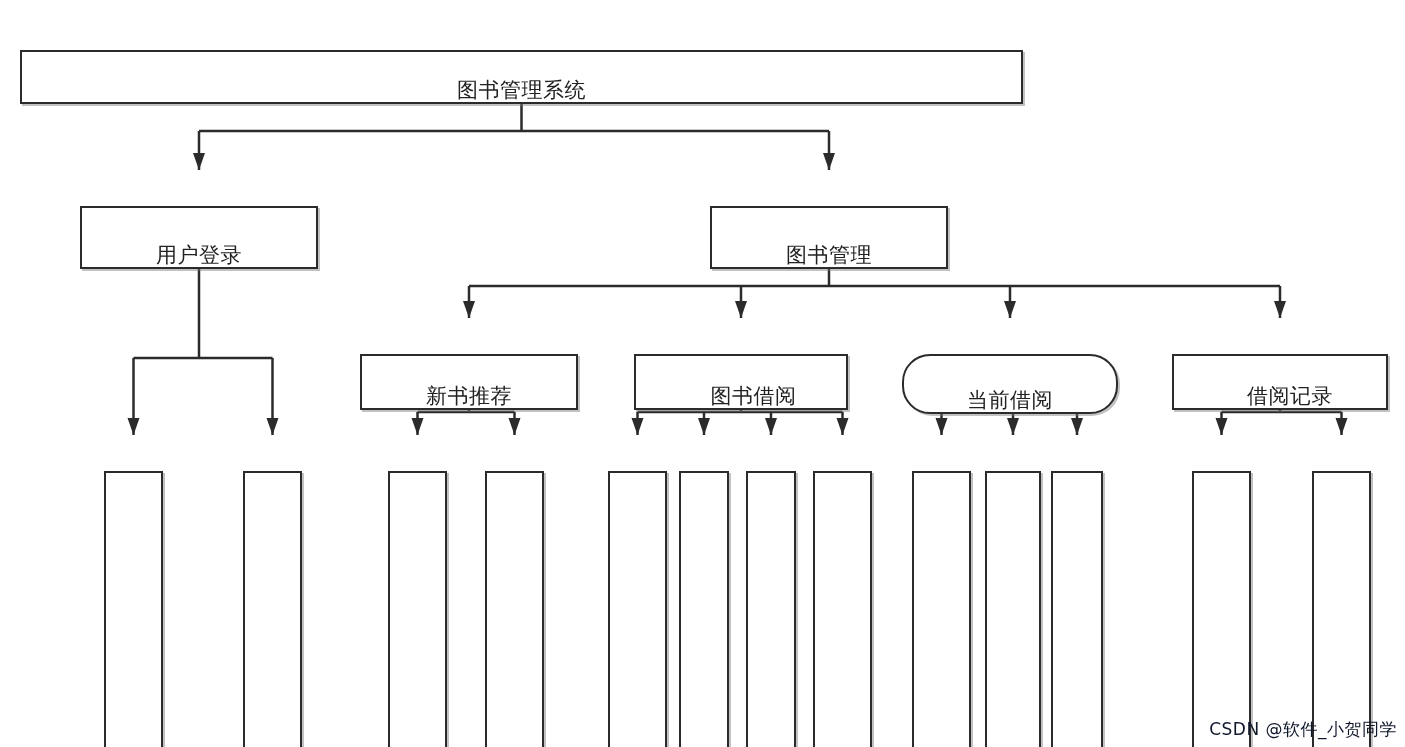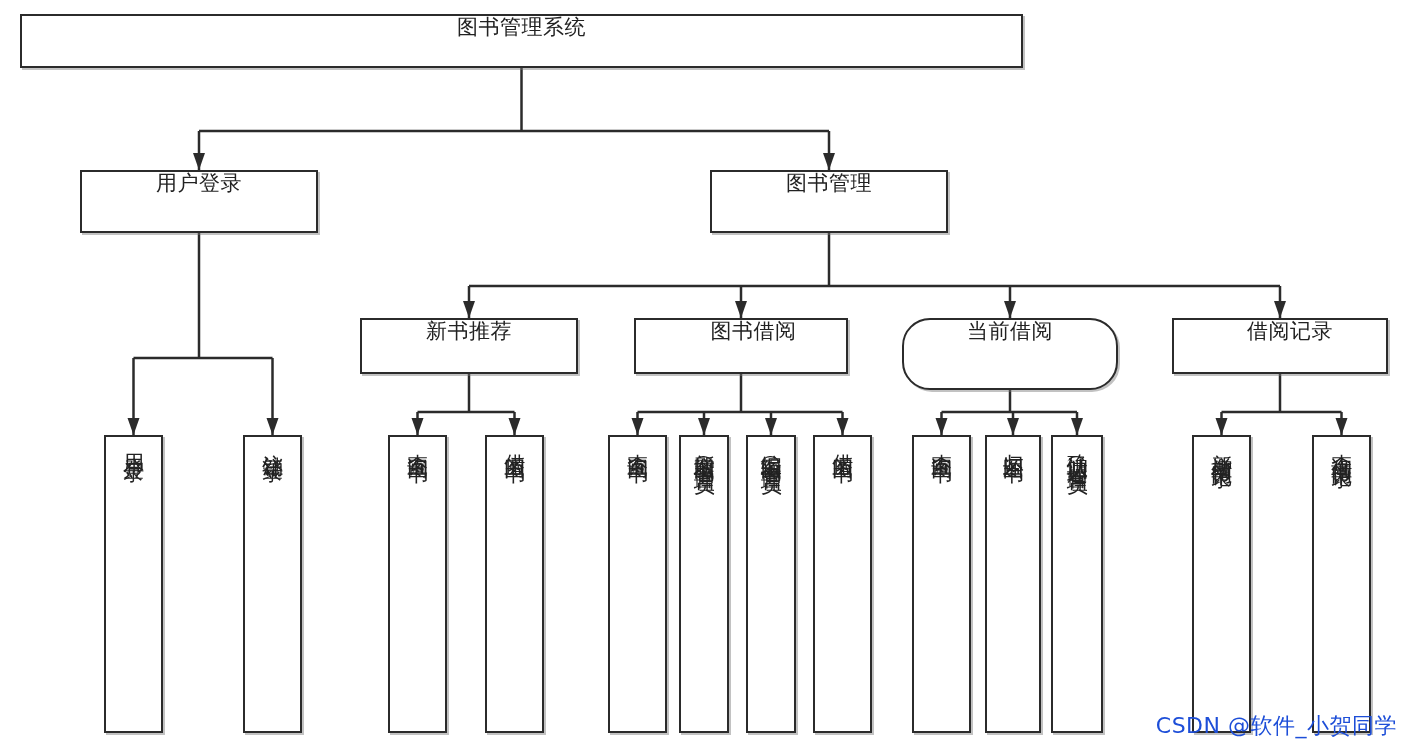--- a/index.html
+++ b/index.html
@@ -26,45 +26,46 @@
     width: 1405px;
     height: 747px;
   }
   .node-box {
     position: absolute;
     box-sizing: border-box;
     border: 2.5px solid #2b2b2b;
     background: #ffffff;
     box-shadow: 2px 2px 0 rgba(120,120,120,0.45);
     display: flex;
-    align-items: flex-start;
+    align-items: flex-end;
     justify-content: center;
     overflow: hidden;
+    margin-top: 36px;
   }
   .node-label {
     color: #222222;
     font-size: 21px;
     line-height: 1.08;
     letter-spacing: 0.5px;
     white-space: nowrap;
     text-align: center;
   }
   .node-label.vertical {
     writing-mode: vertical-rl;
     text-orientation: upright;
     letter-spacing: 3px;
     font-size: 21px;
     white-space: nowrap;
   }
   .watermark {
     position: absolute;
     right: 8px;
     bottom: 6px;
-    font-size: 22px;
-    color: #1d4ed8;
+    font-size: 17px;
+    color: #0f172a;
     letter-spacing: 0.5px;
     white-space: nowrap;
     pointer-events: none;
     text-align: right;
   }
 </style>
 </head>
 <body>
 
 <div id="diagram-root">
@@ -133,21 +134,21 @@
       </div>
       <div class="node-box" style="left: 710px; top: 170px; width: 238px; height: 63px;">
         <span class="node-label">图书管理</span>
       </div>
       <div class="node-box" style="left: 360px; top: 318px; width: 218px; height: 56px;">
         <span class="node-label">新书推荐</span>
       </div>
       <div class="node-box" style="left: 634px; top: 318px; width: 214px; height: 56px; padding-left: 25px;">
         <span class="node-label">图书借阅</span>
       </div>
-      <div class="node-box" style="left: 902px; top: 318px; width: 216px; height: 72px; border-radius: 28px;">
+      <div class="node-box" style="left: 902px; top: 318px; width: 216px; height: 60px; border-radius: 28px;">
         <span class="node-label">当前借阅</span>
       </div>
       <div class="node-box" style="left: 1172px; top: 318px; width: 216px; height: 56px; padding-left: 20px;">
         <span class="node-label">借阅记录</span>
       </div>
       <div class="node-box" style="left: 104px; top: 435px; width: 59px; height: 298px;">
         <span class="node-label vertical">用户登录</span>
       </div>
       <div class="node-box" style="left: 243px; top: 435px; width: 59px; height: 298px;">
         <span class="node-label vertical">注销登录</span>

